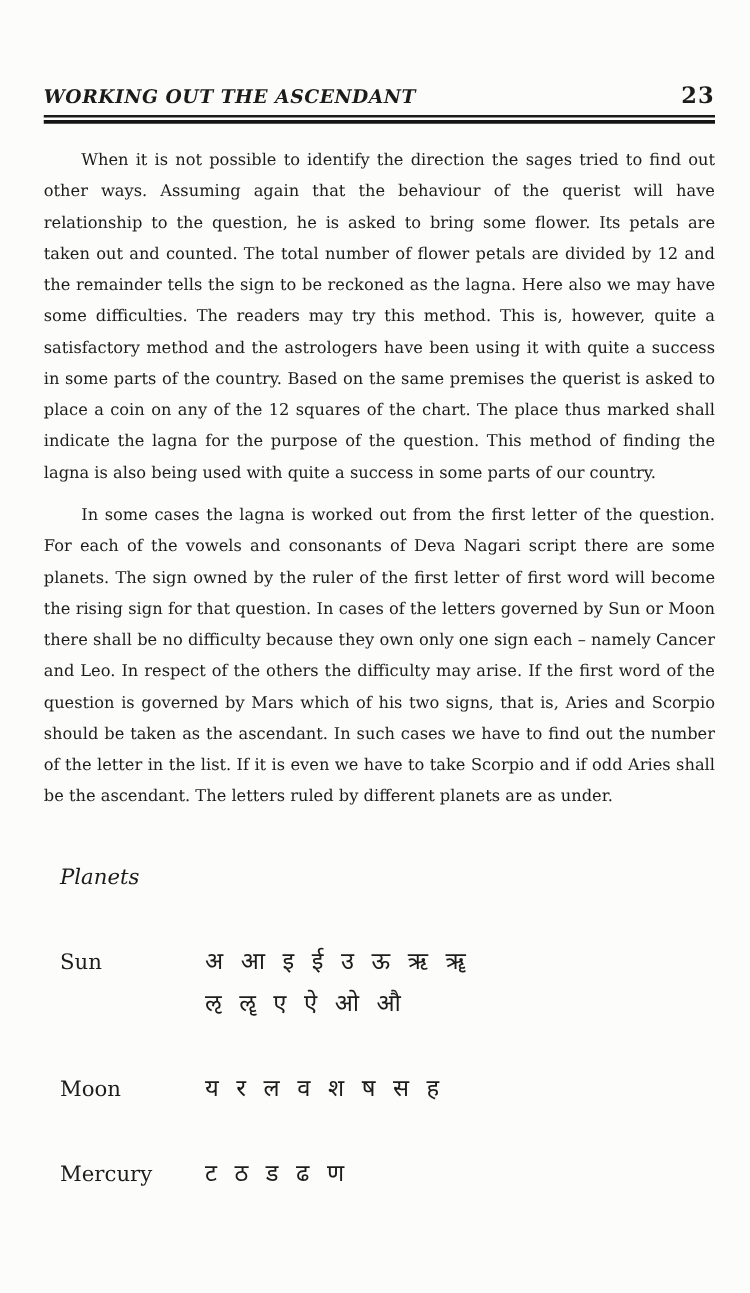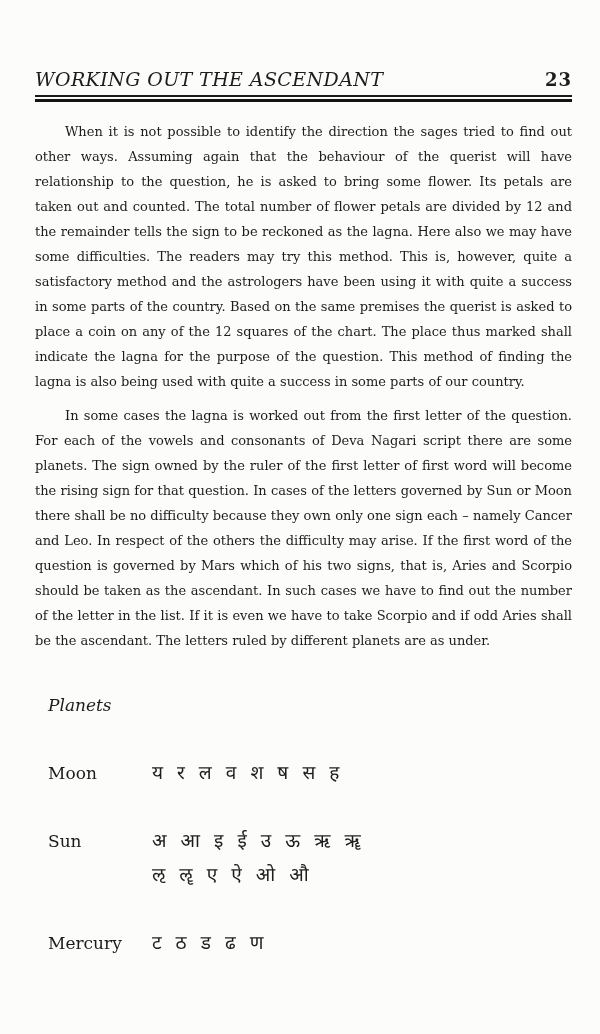--- a/index.html
+++ b/index.html
@@ -21,22 +21,22 @@
     padding: 28px 28px 0 35px;
   }
   
   .page-header {
     display: flex;
     justify-content: space-between;
     align-items: baseline;
   }
   .running-title {
     font-style: italic;
-    font-weight: 400;
-    font-size: 19px;
+    font-weight: 700;
+    font-size: 15px;
     letter-spacing: 0.4px;
     text-transform: uppercase;
     margin-top: 40px;
   }
   .page-number {
     font-weight: 700;
     font-size: 18px;
     letter-spacing: 1px;
   }
   .header-rule {
@@ -68,21 +68,21 @@
   
   .planets-table {
     margin-top: 19px;
     padding-left: 13px;
     font-size: 17px;
     line-height: 25px;
   }
   .table-row {
     display: grid;
     grid-template-columns: 104px 1fr;
-    column-gap: 0;
+    column-gap: 12px;
     margin-bottom: 11px;
     align-items: baseline;
     margin-top: 40px;
   }
   .table-header-row {
     font-style: italic;
     margin-bottom: 12px;
   }
   .planet-name {
     font-size: 17px;
@@ -119,28 +119,28 @@
     <p>In some cases the lagna is worked out from the first letter of the question. For each of the vowels and consonants of Deva Nagari script there are some planets. The sign owned by the ruler of the first letter of first word will become the rising sign for that question. In cases of the letters governed by Sun or Moon there shall be no difficulty because they own only one sign each – namely Cancer and Leo. In respect of the others the difficulty may arise. If the first word of the question is governed by Mars which of his two signs, that is, Aries and Scorpio should be taken as the ascendant. In such cases we have to find out the number of the letter in the list. If it is even we have to take Scorpio and if odd Aries shall be the ascendant. The letters ruled by different planets are as under.</p>
   </div>
 
   <div class="planets-table">
 
     <div class="table-row table-header-row">
       <span class="planet-name">Planets</span>
     </div>
 
     <div class="table-row">
-      <span class="planet-name">Moon</span>
-      <span class="letters">य र ल व श ष स ह</span>
+      <span class="planet-name">Sun</span>
+      <span class="letters">अ आ इ ई उ ऊ ऋ ॠ</span>
+      <span class="letters letters-line2">ऌ ॡ ए ऐ ओ औ</span>
     </div>
 
     <div class="table-row">
-      <span class="planet-name">Sun</span>
-      <span class="letters">अ आ इ ई उ ऊ ऋ ॠ</span>
-      <span class="letters letters-line2">ऌ ॡ ए ऐ ओ औ</span>
+      <span class="planet-name">Moon</span>
+      <span class="letters">य र ल व श ष स ह</span>
     </div>
 
 
     <div class="table-row">
       <span class="planet-name">Mercury</span>
       <span class="letters">ट ठ ड ढ ण</span>
     </div>
 
   </div>
 

